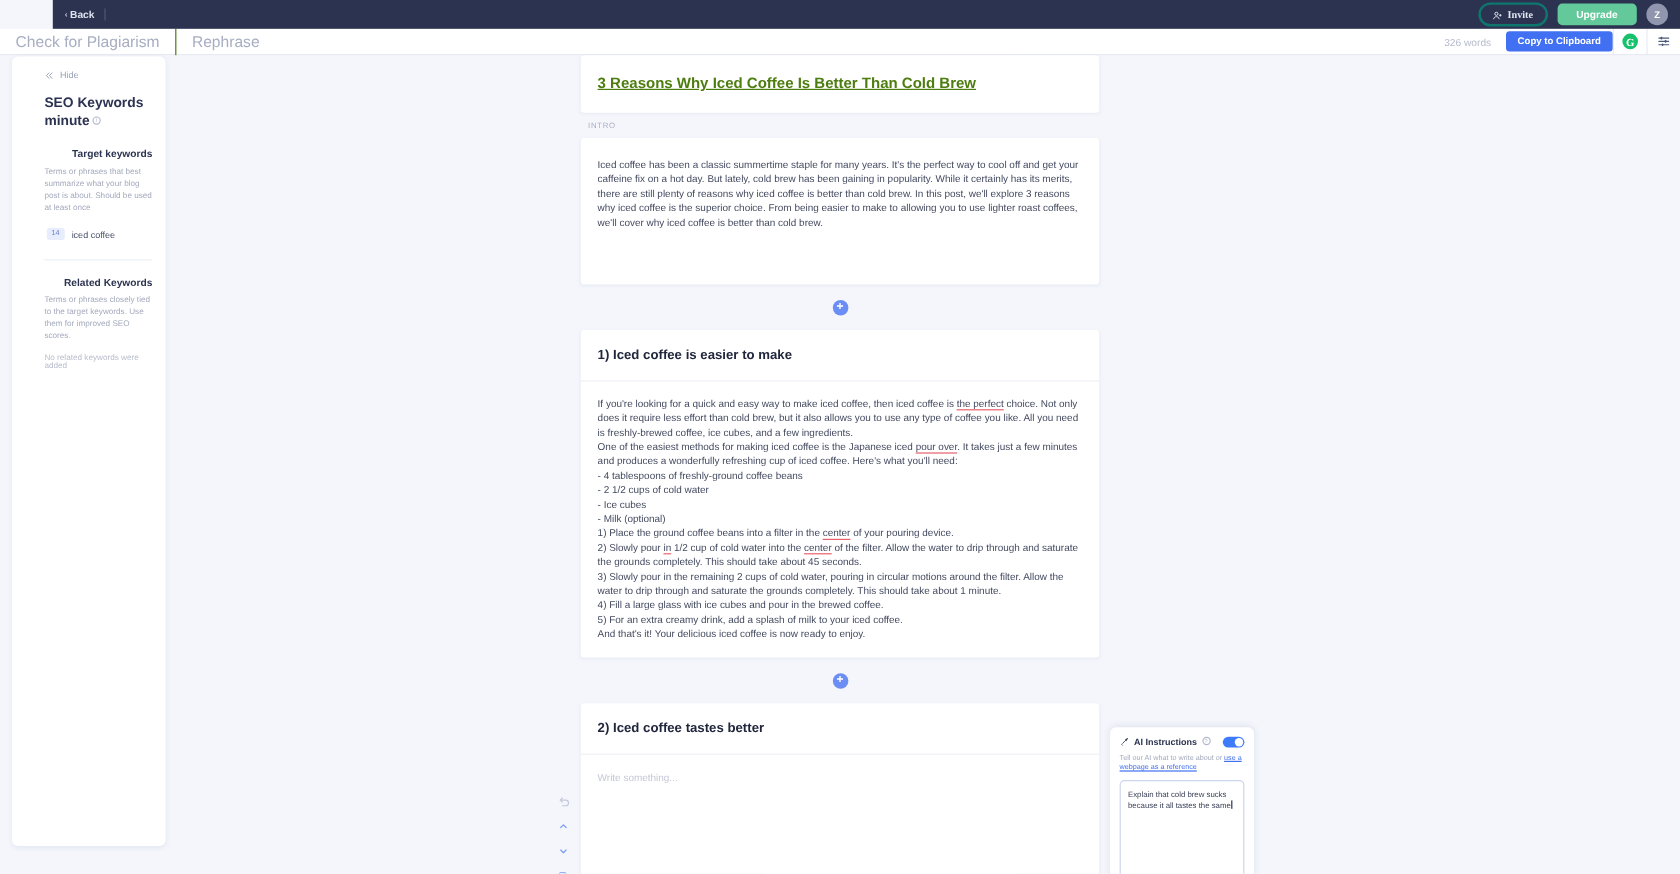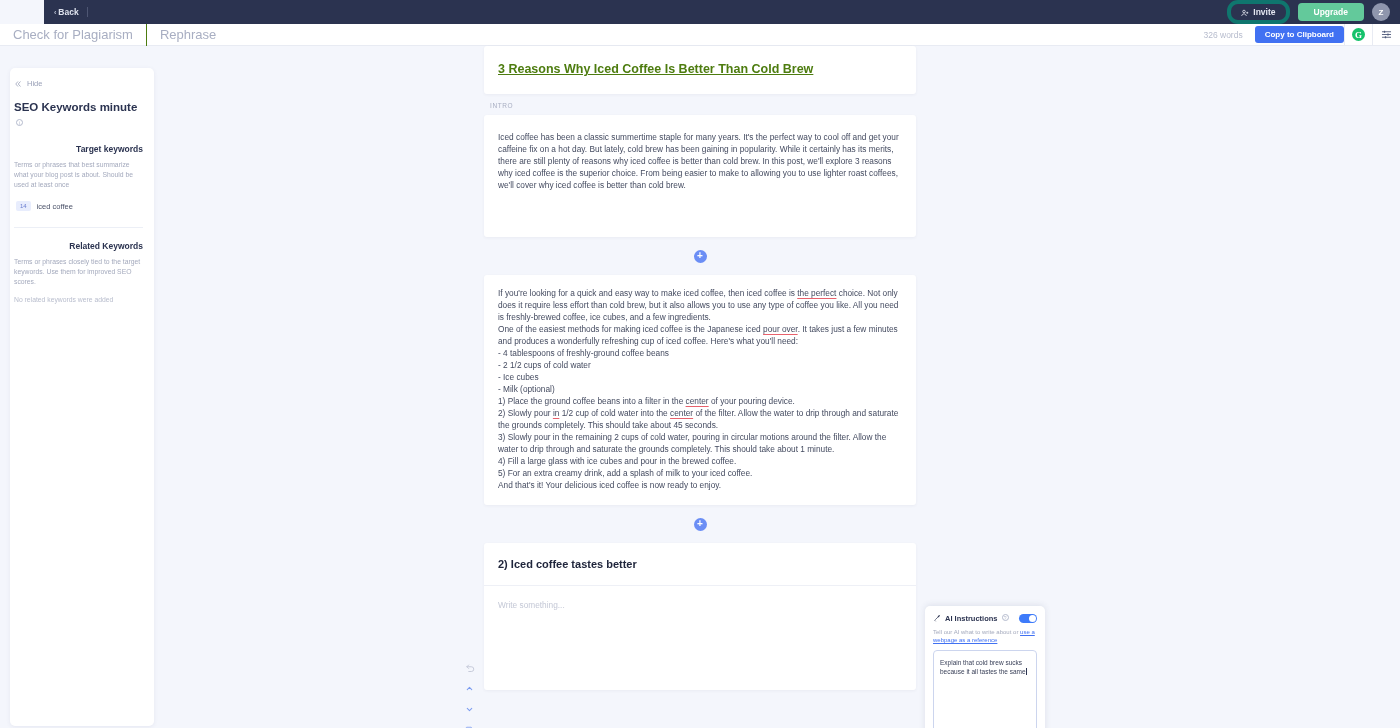--- a/index.html
+++ b/index.html
@@ -22,24 +22,24 @@
     display: flex; align-items: center; gap: 2px; cursor: pointer;
   }
   .back-caret { font-size: 7px; color: #c2c8da; }
   .back-divider {
     width: 1px; height: 10px; background: #4e5673; margin-left: 8px;
   }
   .topbar-right {
     margin-left: auto; display: flex; align-items: center; gap: 8px;
   }
   .invite-btn {
-    border: 4px solid #0f766e; border-radius: 11px;
+    border: 2px solid #0f766e; border-radius: 11px;
     color: #e4e7f1; font-size: 8.5px; font-weight: bold;
     padding: 3px 10px; display: flex; align-items: flex-end; gap: 4px;
-    cursor: pointer; background: transparent;
+    cursor: pointer; background: transparent; font-family: Liberation Serif, serif;
   }
   .upgrade-btn {
     background: #63c99b; color: #ffffff; border: none;
     border-radius: 4px; font-size: 8.5px; font-weight: bold;
     padding: 4px 16px; cursor: pointer;
   }
   .avatar {
     width: 18px; height: 18px; border-radius: 50%;
     background: #8f96ad; color: #fff; font-size: 8px; font-weight: bold;
     display: flex; align-items: center; justify-content: center;
@@ -78,25 +78,25 @@
     background: #15c26b; color: #fff; font-size: 9px; font-weight: bold;
     display: flex; align-items: center; justify-content: center;
     font-family: "Liberation Serif", serif;
   }
 
   
   .workspace { position: relative; height: 682px; }
 
   
   .seo-panel {
-    position: absolute; left: 10px; top: 22px;
-    width: 144px; height: 658px;
+    position: absolute; left: 10px; top: 1px;
+    width: 128px; height: 658px;
     background: #ffffff; border-radius: 5px;
     box-shadow: 0 1px 4px rgba(60,70,110,.08);
-    padding: 11px 11px 0 4px;
+    padding: 11px 11px 0 27px;
   }
   .hide-row {
     display: flex; align-items: center; gap: 5px;
     font-size: 7.5px; color: #9aa1b8; cursor: pointer; margin-bottom: 12px;
   }
   .panel-title {
     font-size: 11.5px; font-weight: bold; color: #2b3350;
     line-height: 15px; margin-bottom: 14px;
   }
   .info-dot {
@@ -310,20 +310,21 @@
 
     <div class="body-card">
       <div class="body-text">Iced coffee has been a classic summertime staple for many years. It's the perfect way to cool off and get your caffeine fix on a hot day. But lately, cold brew has been gaining in popularity. While it certainly has its merits, there are still plenty of reasons why iced coffee is better than cold brew. In this post, we'll explore 3 reasons why iced coffee is the superior choice. From being easier to make to allowing you to use lighter roast coffees, we'll cover why iced coffee is better than cold brew.</div>
     </div>
 
     <div class="add-row">
       <div class="add-btn">+</div>
     </div>
 
     <div class="body-card">
+      <div class="sec-head-card">1) Iced coffee is easier to make</div>
       <div class="sec-body" id="sec1body"><div><span>If you're looking for a quick and easy way to make iced coffee, then iced coffee is </span><span class="sp">the perfect</span><span> choice. Not only does it require less effort than cold brew, but it also allows you to use any type of coffee you like. All you need is freshly-brewed coffee, ice cubes, and a few ingredients.</span></div><div><span>One of the easiest methods for making iced coffee is the Japanese iced </span><span class="sp">pour over</span><span>. It takes just a few minutes and produces a wonderfully refreshing cup of iced coffee. Here's what you'll need:</span></div><div><span>- 4 tablespoons of freshly-ground coffee beans</span></div><div><span>- 2 1/2 cups of cold water</span></div><div><span>- Ice cubes</span></div><div><span>- Milk (optional)</span></div><div><span>1) Place the ground coffee beans into a filter in the </span><span class="sp">center</span><span> of your pouring device.</span></div><div><span>2) Slowly pour </span><span class="sp">in</span><span> 1/2 cup of cold water into the </span><span class="sp">center</span><span> of the filter. Allow the water to drip through and saturate the grounds completely. This should take about 45 seconds.</span></div><div><span>3) Slowly pour in the remaining 2 cups of cold water, pouring in circular motions around the filter. Allow the water to drip through and saturate the grounds completely. This should take about 1 minute.</span></div><div><span>4) Fill a large glass with ice cubes and pour in the brewed coffee.</span></div><div><span>5) For an extra creamy drink, add a splash of milk to your iced coffee.</span></div><div><span>And that's it! Your delicious iced coffee is now ready to enjoy.</span></div></div>
     </div>
 
     <div class="add-row">
       <div class="add-btn">+</div>
     </div>
 
     <div class="body-card">
       <div class="sec-head-card">2) Iced coffee tastes better</div>
       <div class="placeholder">Write something...</div>

